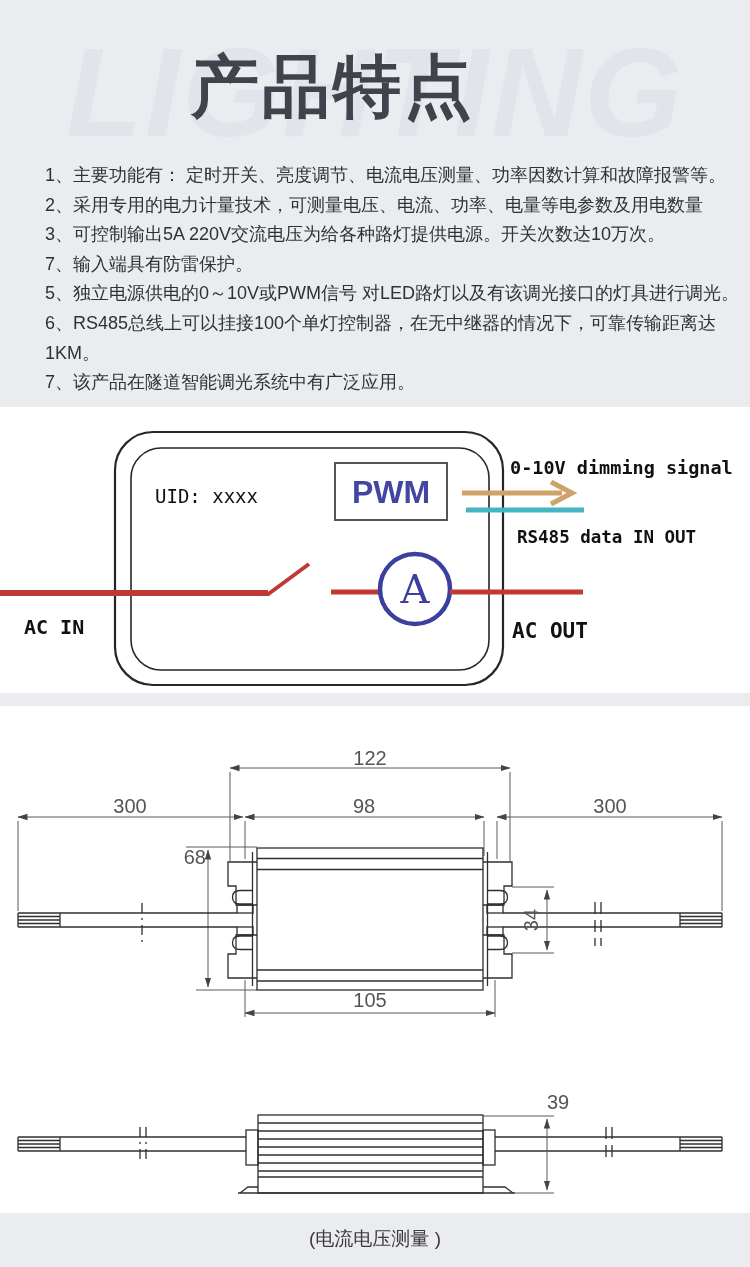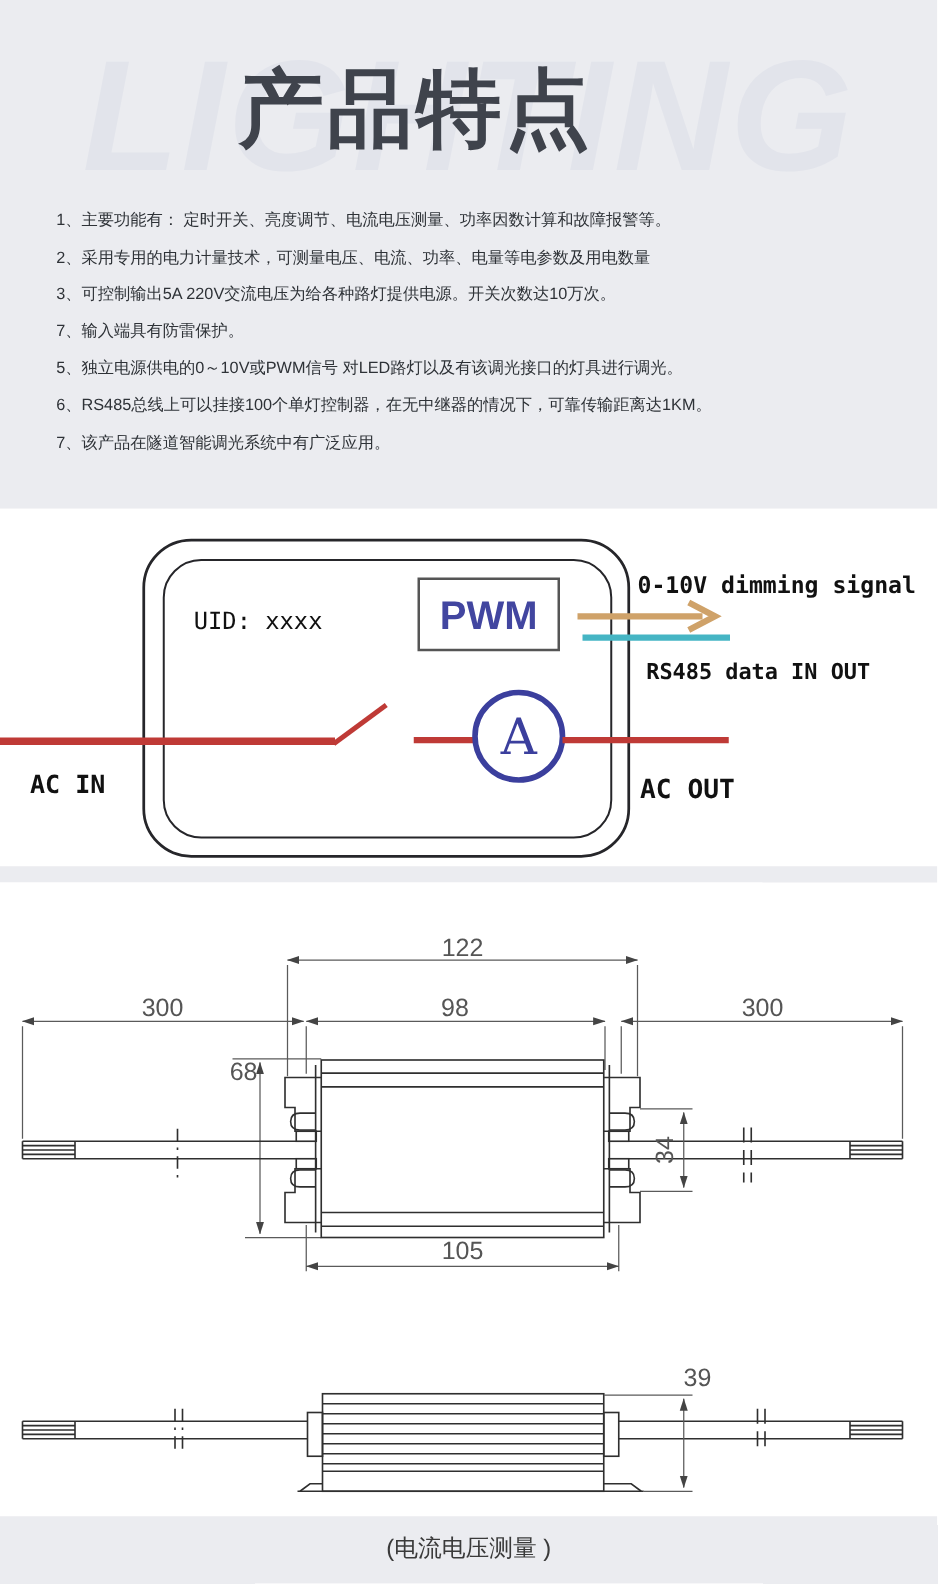--- a/index.html
+++ b/index.html
@@ -1,20 +1,20 @@
 <!DOCTYPE html>
 <html><head>
 <meta charset="utf-8">
 <style>
   html,body{margin:0;padding:0;background:#fff;}
   #page{position:relative;width:750px;height:1267px;background:#ffffff;overflow:hidden;font-family:"Liberation Sans",sans-serif;}
   .hero{position:absolute;left:0;top:0;width:750px;height:407px;background:#ebecf0;}
   .watermark{position:absolute;left:0;top:28px;width:750px;text-align:center;font-size:126px;font-weight:bold;letter-spacing:2px;color:#e2e4eb;white-space:nowrap;line-height:130px;font-style:italic;}
   .title{position:absolute;left:0;top:42px;width:666px;text-align:center;font-size:68px;font-weight:bold;color:#3f434c;letter-spacing:3px;}
-  .features{position:absolute;left:45px;top:161px;width:705px;font-size:13px;line-height:29.6px;color:#2e3237;}
+  .features{position:absolute;left:45px;top:161px;width:705px;font-size:18px;line-height:29.6px;color:#2e3237;}
   .diagram-section{position:absolute;left:0;top:407px;width:750px;height:286px;background:#ffffff;}
   .band{position:absolute;left:0;top:693px;width:750px;height:13px;background:#ebecf0;}
   .drawing-section{position:absolute;left:0;top:706px;width:610px;height:507px;background:#ffffff;}
   .caption-band{position:absolute;left:0;top:1213px;width:750px;height:54px;background:#ebecf0;}
   .caption{position:absolute;left:0;top:13px;width:750px;text-align:center;font-size:19px;color:#3a3a3a;}
   text.mono{font-family:"DejaVu Sans Mono",monospace;fill:#111;}
   text.dim{font-family:"Liberation Sans",sans-serif;fill:#555;font-size:20px;}
   .tline{stroke:#2f2f2f;stroke-width:1.3;fill:none;}
   .dline{stroke:#5a5a5a;stroke-width:1;fill:none;}
 </style>

